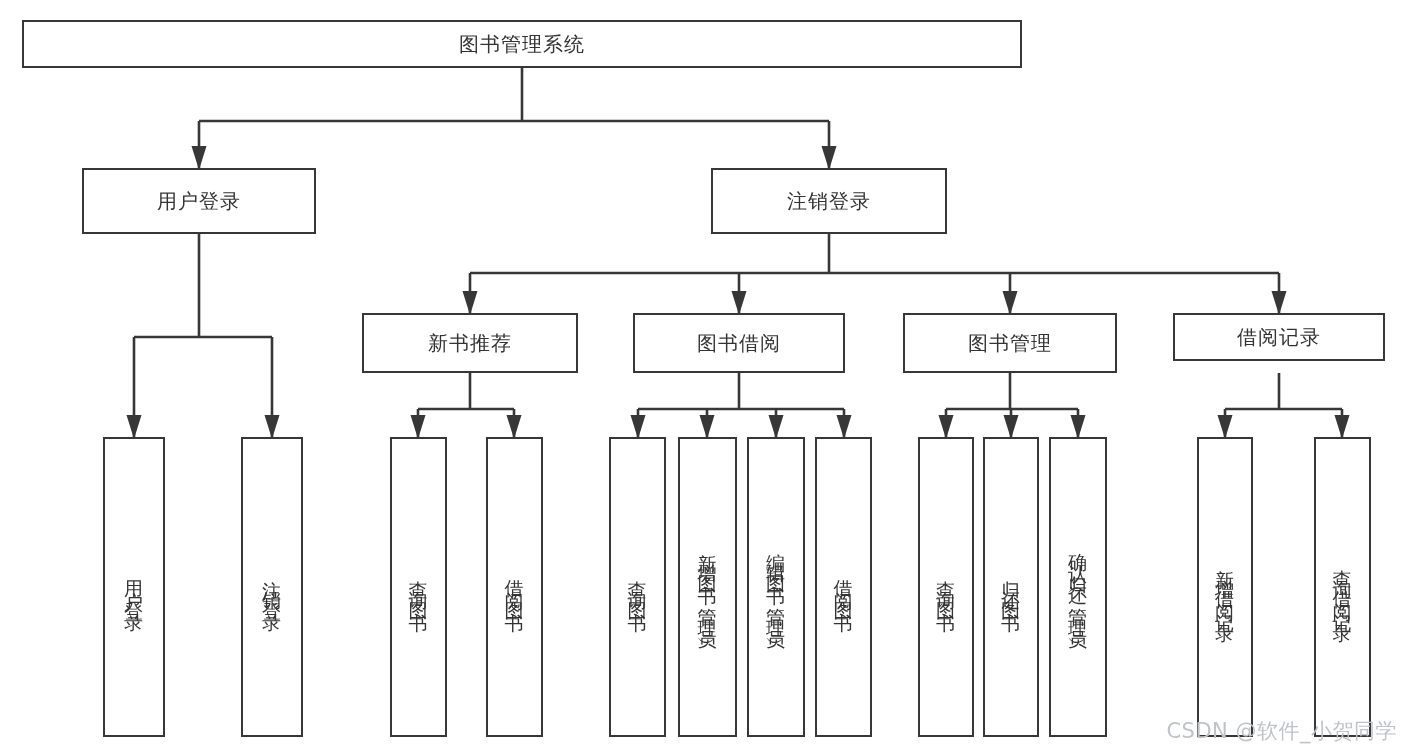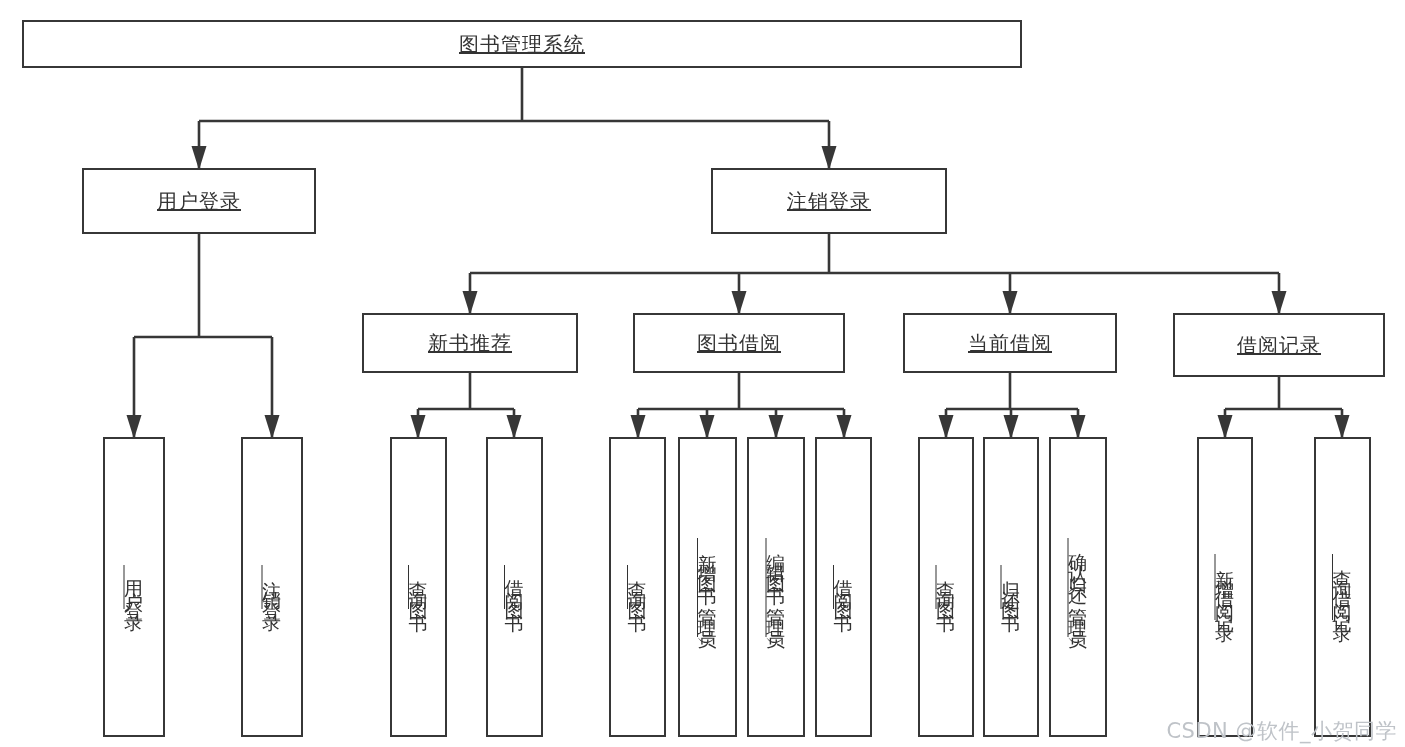--- a/index.html
+++ b/index.html
@@ -24,21 +24,20 @@
   .node {
     position: absolute;
     box-sizing: border-box;
     background: #ffffff;
     border: 2.5px solid #373737;
     color: #333333;
     display: flex;
     align-items: center;
     justify-content: center;
     text-align: center;
-    text-decoration: underline;
   }
   .hnode {
     font-size: 20px;
     letter-spacing: 1px;
   }
   .leaf {
     writing-mode: vertical-rl;
     text-orientation: mixed;
     font-size: 19px;
     letter-spacing: 11px;
@@ -84,22 +83,22 @@
       M1334.5,415 L1349.5,415 L1342,439 Z"></path>
   </svg>
 
   <div class="node hnode" style="left:22px; top:20px; width:1000px; height:48px;">图书管理系统</div>
 
   <div class="node hnode" style="left:82px; top:168px; width:234px; height:66px;">用户登录</div>
   <div class="node hnode" style="left:711px; top:168px; width:236px; height:66px;">注销登录</div>
 
   <div class="node hnode" style="left:633px; top:313px; width:212px; height:60px;">图书借阅</div>
   <div class="node hnode" style="left:362px; top:313px; width:216px; height:60px;">新书推荐</div>
-  <div class="node hnode" style="left:903px; top:313px; width:214px; height:60px;">当前借阅</div>
-  <div class="node hnode" style="left:1173px; top:313px; width:212px; height:64px;">借阅记录</div>
+  <div class="node hnode" style="left:903px; top:313px; width:214px; height:60px;">图书管理</div>
+  <div class="node hnode" style="left:1173px; top:313px; width:212px; height:48px;">借阅记录</div>
 
   <div class="node leaf" style="left:103px; top:437px; width:62px; height:300px;">用户登录</div>
   <div class="node leaf" style="left:241px; top:437px; width:62px; height:300px;">注销登录</div>
 
   <div class="node leaf" style="left:390px; top:437px; width:57px; height:300px;">查询图书</div>
   <div class="node leaf" style="left:486px; top:437px; width:57px; height:300px;">借阅图书</div>
 
   <div class="node leaf" style="left:609px; top:437px; width:57px; height:300px;">查询图书</div>
   <div class="node leaf" style="left:678px; top:437px; width:59px; height:300px;">新增图书（管理员）</div>
   <div class="node leaf" style="left:747px; top:437px; width:58px; height:300px;">编辑图书（管理员）</div>

